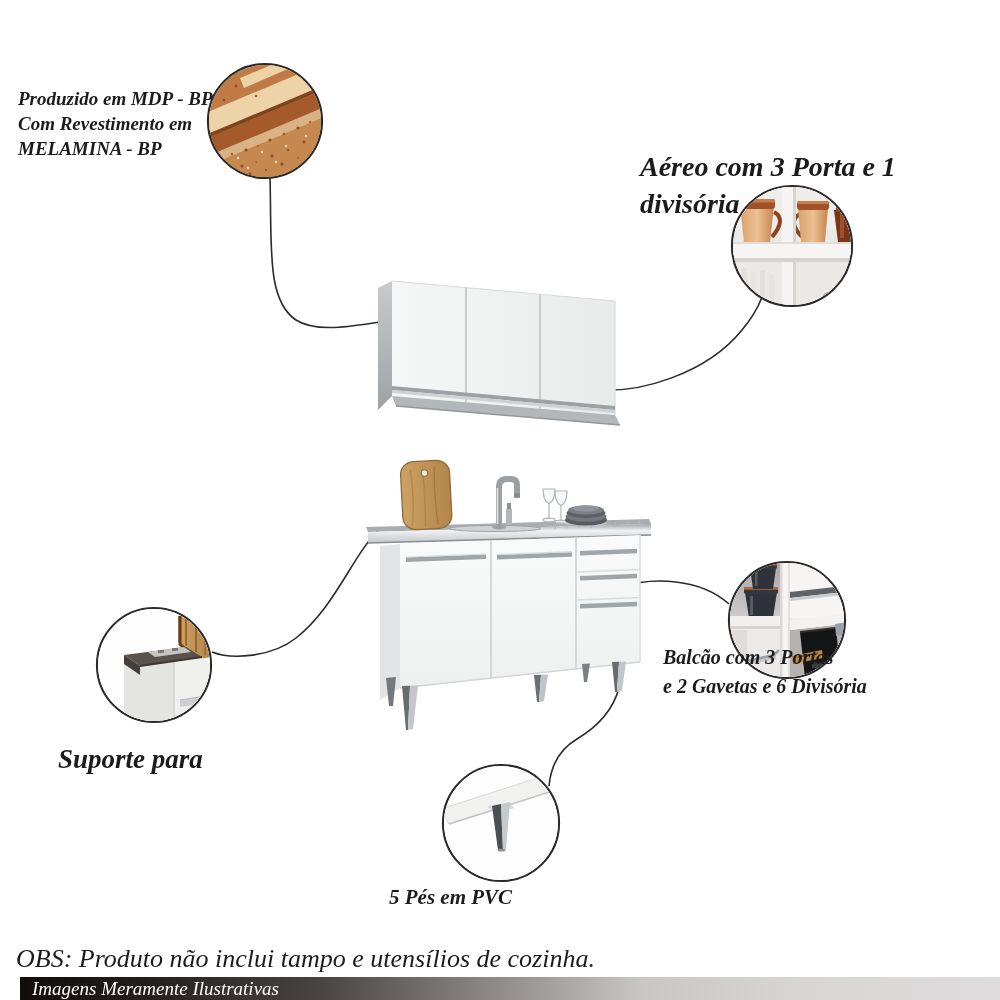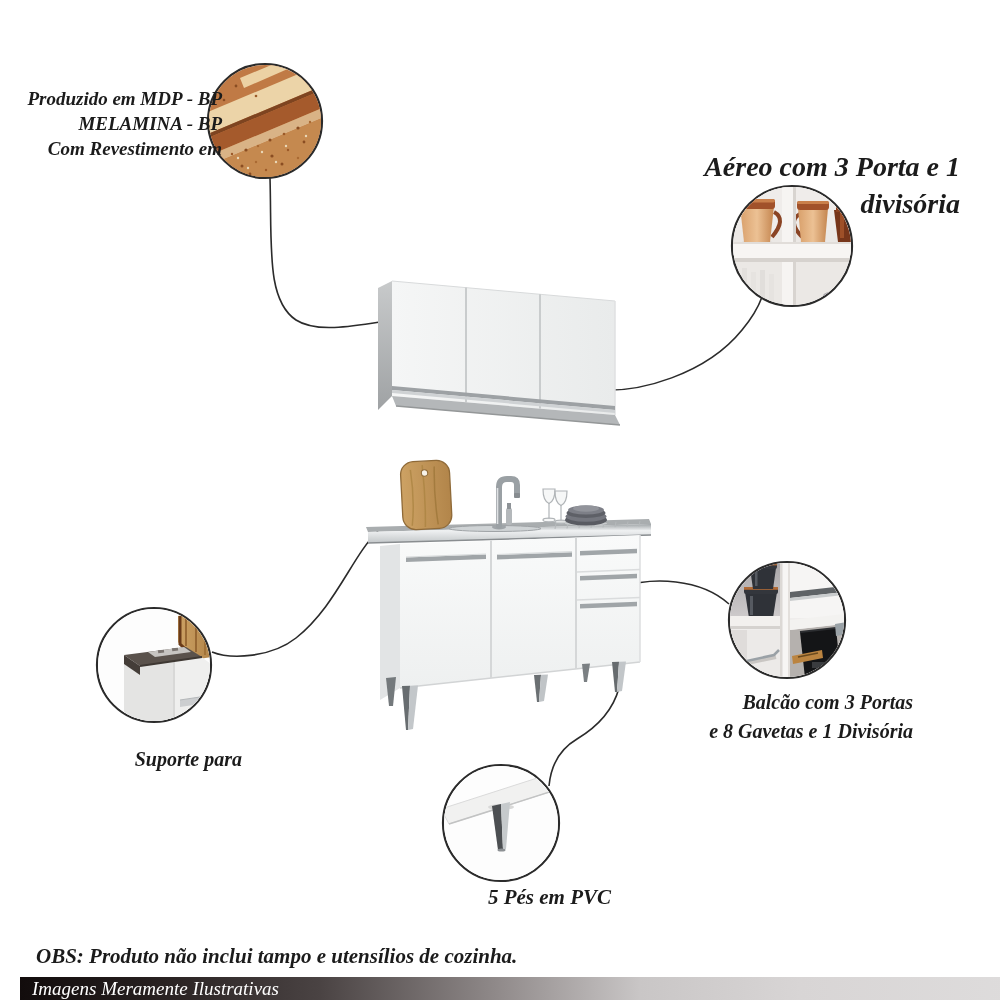--- a/index.html
+++ b/index.html
@@ -1,28 +1,28 @@
 <!DOCTYPE html>
 <html><head>
 <meta charset="utf-8">
 <style>
   html,body{margin:0;padding:0;background:#ffffff;}
   .canvas{
     position:relative;width:1000px;height:1000px;background:#ffffff;overflow:hidden;
     font-family:"Liberation Serif","DejaVu Serif",serif;font-style:italic;color:#1b1b1b;
   }
   .scene{position:absolute;left:0;top:0;width:1000px;height:1000px;}
-  .label{position:absolute;text-align:right;font-weight:600;line-height:1.32;}
+  .label{position:absolute;text-align:left;font-weight:600;line-height:1.32;}
   .label .ln{display:block;}
   .note-material{left:18px;top:86px;width:204px;font-size:19px;line-height:25px;}
   .label-aereo{left:640px;top:149px;width:320px;font-size:28px;}
-  .label-balcao{left:663px;top:688px;width:250px;font-size:20px;line-height:29px;}
-  .label-suporte{left:58px;top:745px;width:184px;font-size:20px;line-height:28px;}
+  .label-balcao{left:663px;top:643px;width:250px;font-size:20px;line-height:29px;}
+  .label-suporte{left:58px;top:745px;width:184px;font-size:27px;line-height:28px;}
   .label-pes{left:389px;top:884px;width:222px;font-size:21px;}
-  .obs-note{position:absolute;left:16px;top:944px;width:900px;font-size:21px;font-weight:700;text-align:left;margin-left:20px;}
+  .obs-note{position:absolute;left:16px;top:944px;width:900px;font-size:26px;font-weight:400;text-align:left;}
   .footer-bar{
     position:absolute;left:0;top:977px;width:1000px;height:23px;
     background:linear-gradient(90deg,#120c0c 0%,#241d1d 12%,#4a4343 30%,#918b8b 48%,#c9c6c6 62%,#d8d5d5 78%,#dedcdc 100%);
     margin-left:20px;
   }
   .footer-text{
     position:absolute;left:12px;top:0;height:23px;line-height:23px;
     color:#ffffff;font-size:19px;font-weight:400;white-space:nowrap;
   }
 </style>
@@ -349,31 +349,31 @@
           <polygon points="492,806 501,804 503,850 498,850" fill="#4c4f52"></polygon>
           <polygon points="501,804 510,802 506,849 503,850" fill="#c6cacc"></polygon>
           <ellipse cx="501.5" cy="850" rx="4" ry="1.5" fill="#8d9194"></ellipse>
         </g>
       </g>
     </g>
   </svg>
 
   <div class="label note-material">
     <span class="ln">Produzido em MDP - BP</span>
+    <span class="ln">Com Revestimento em</span>
     <span class="ln">MELAMINA - BP</span>
-    <span class="ln">Com Revestimento em</span>
   </div>
 
   <div class="label label-aereo">
     <span class="ln">Aéreo com 3 Porta e 1 divisória</span>
   </div>
 
   <div class="label label-balcao">
     <span class="ln">Balcão com 3 Portas</span>
-    <span class="ln">e 8 Gavetas e 1 Divisória</span>
+    <span class="ln">e 2 Gavetas e 6 Divisória</span>
   </div>
 
   <div class="label label-suporte">
     <span class="ln">Suporte para</span>
   </div>
 
   <div class="label label-pes">
     <span class="ln">5 Pés em PVC</span>
   </div>
 

